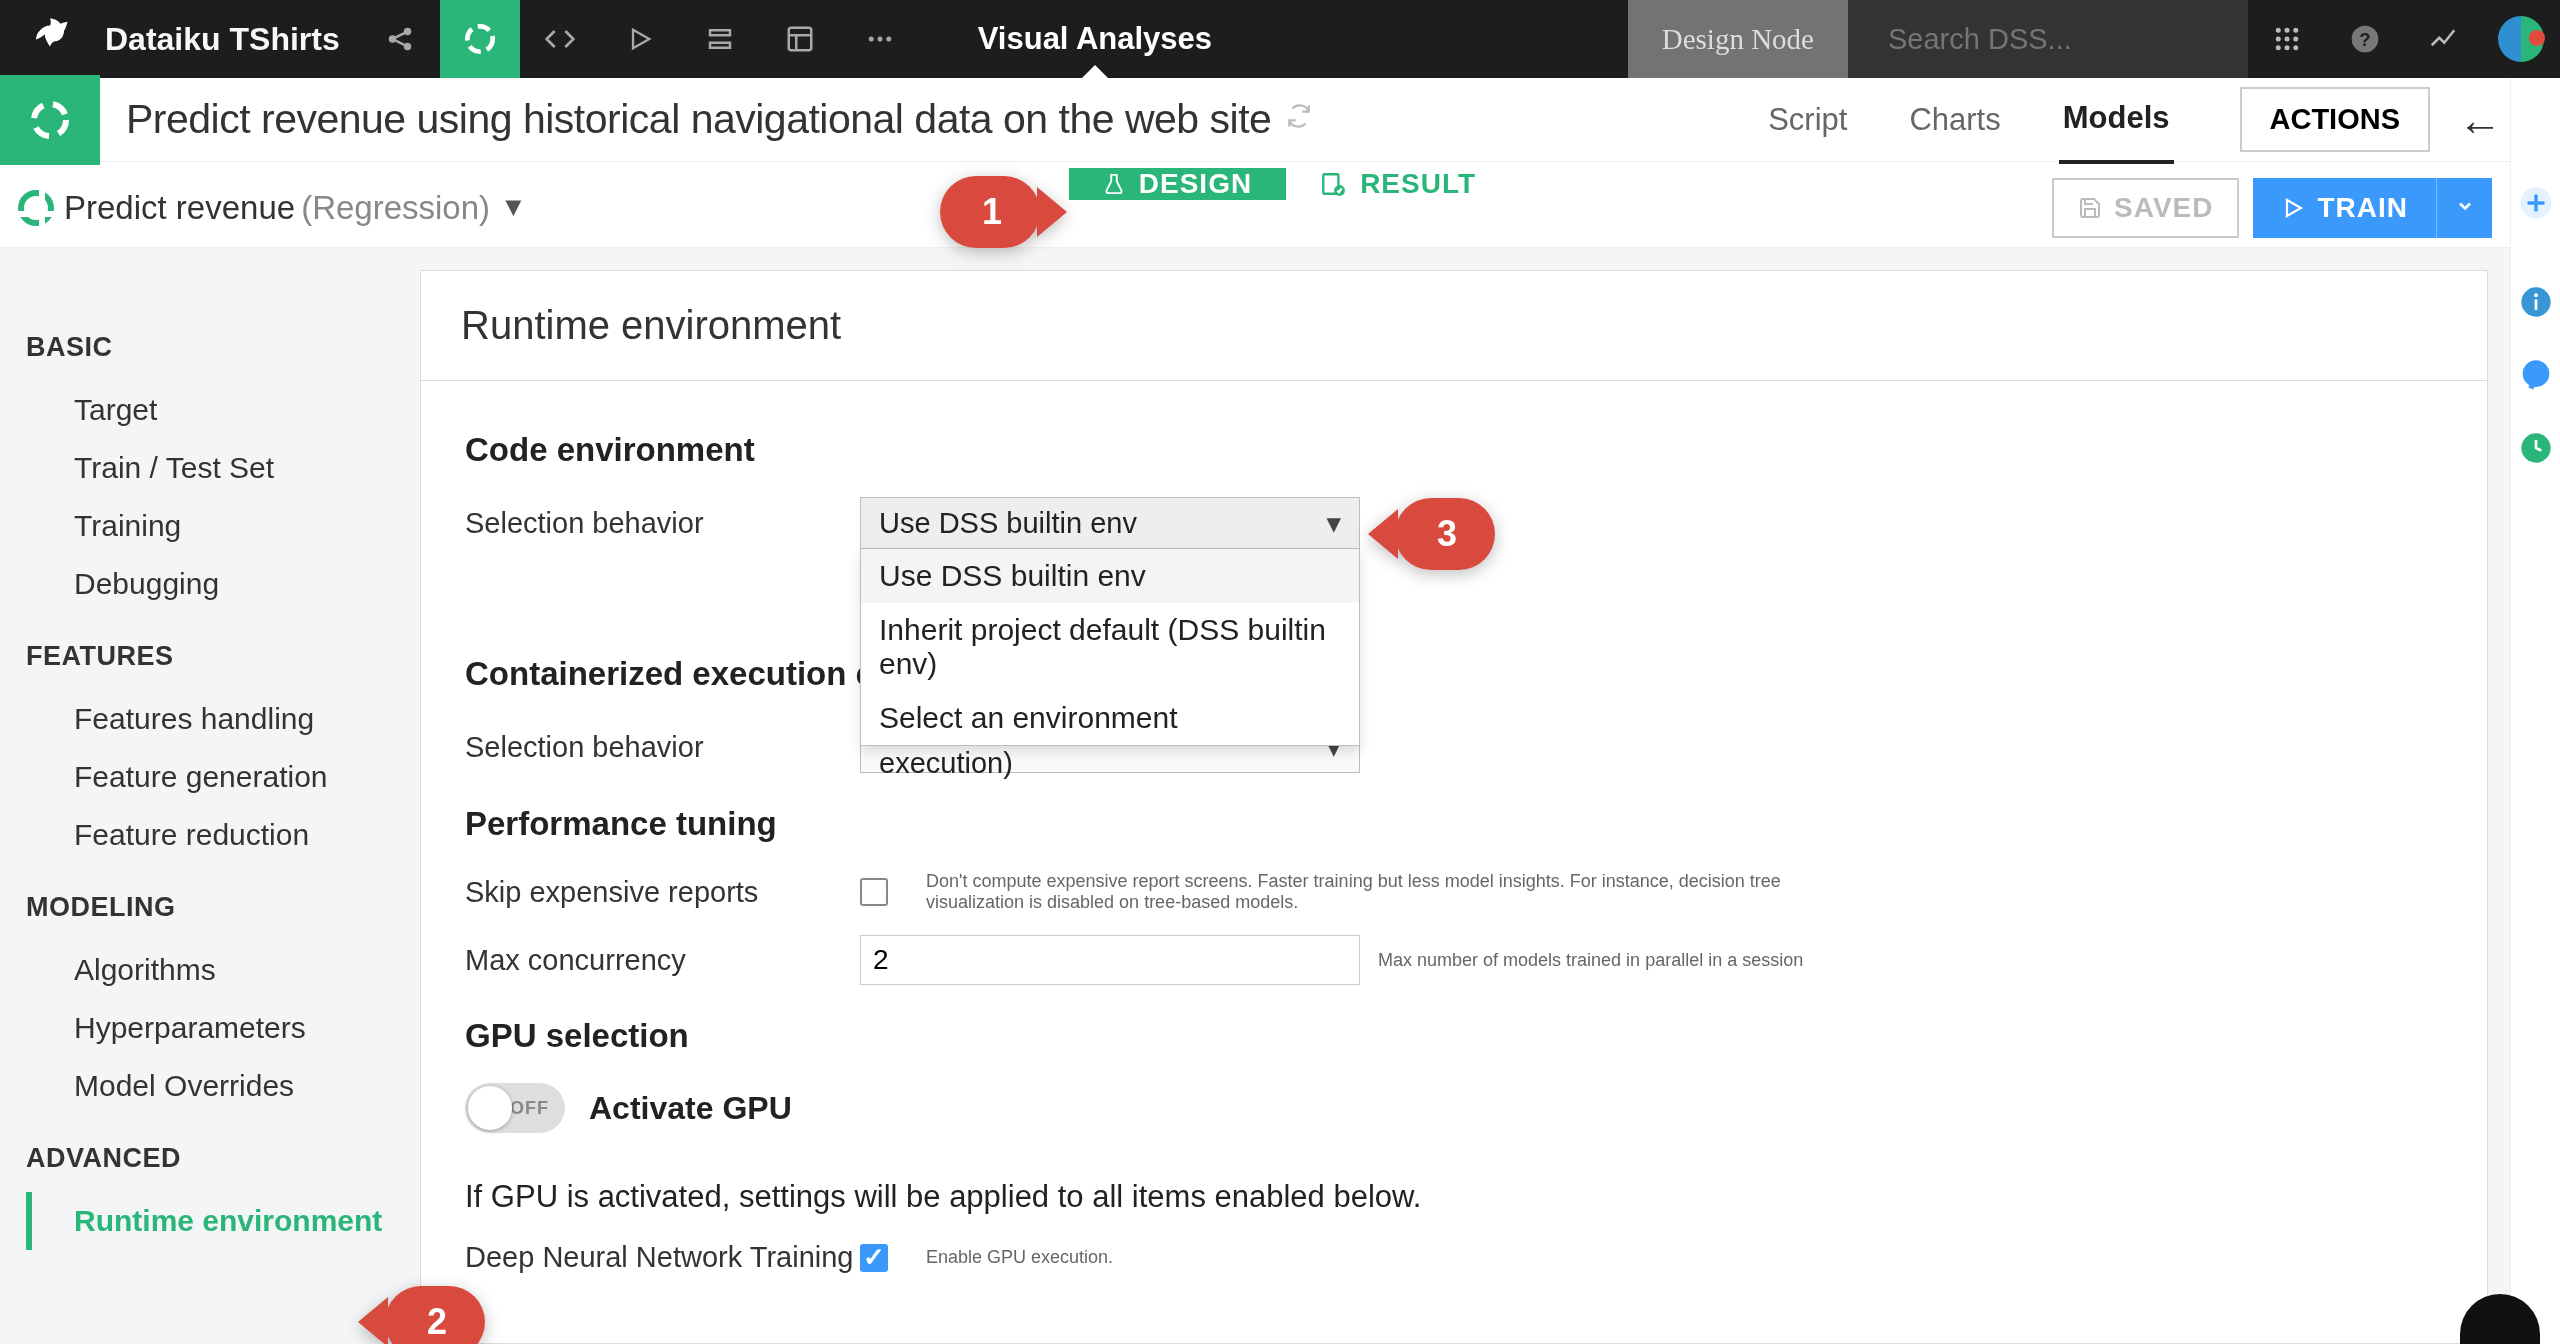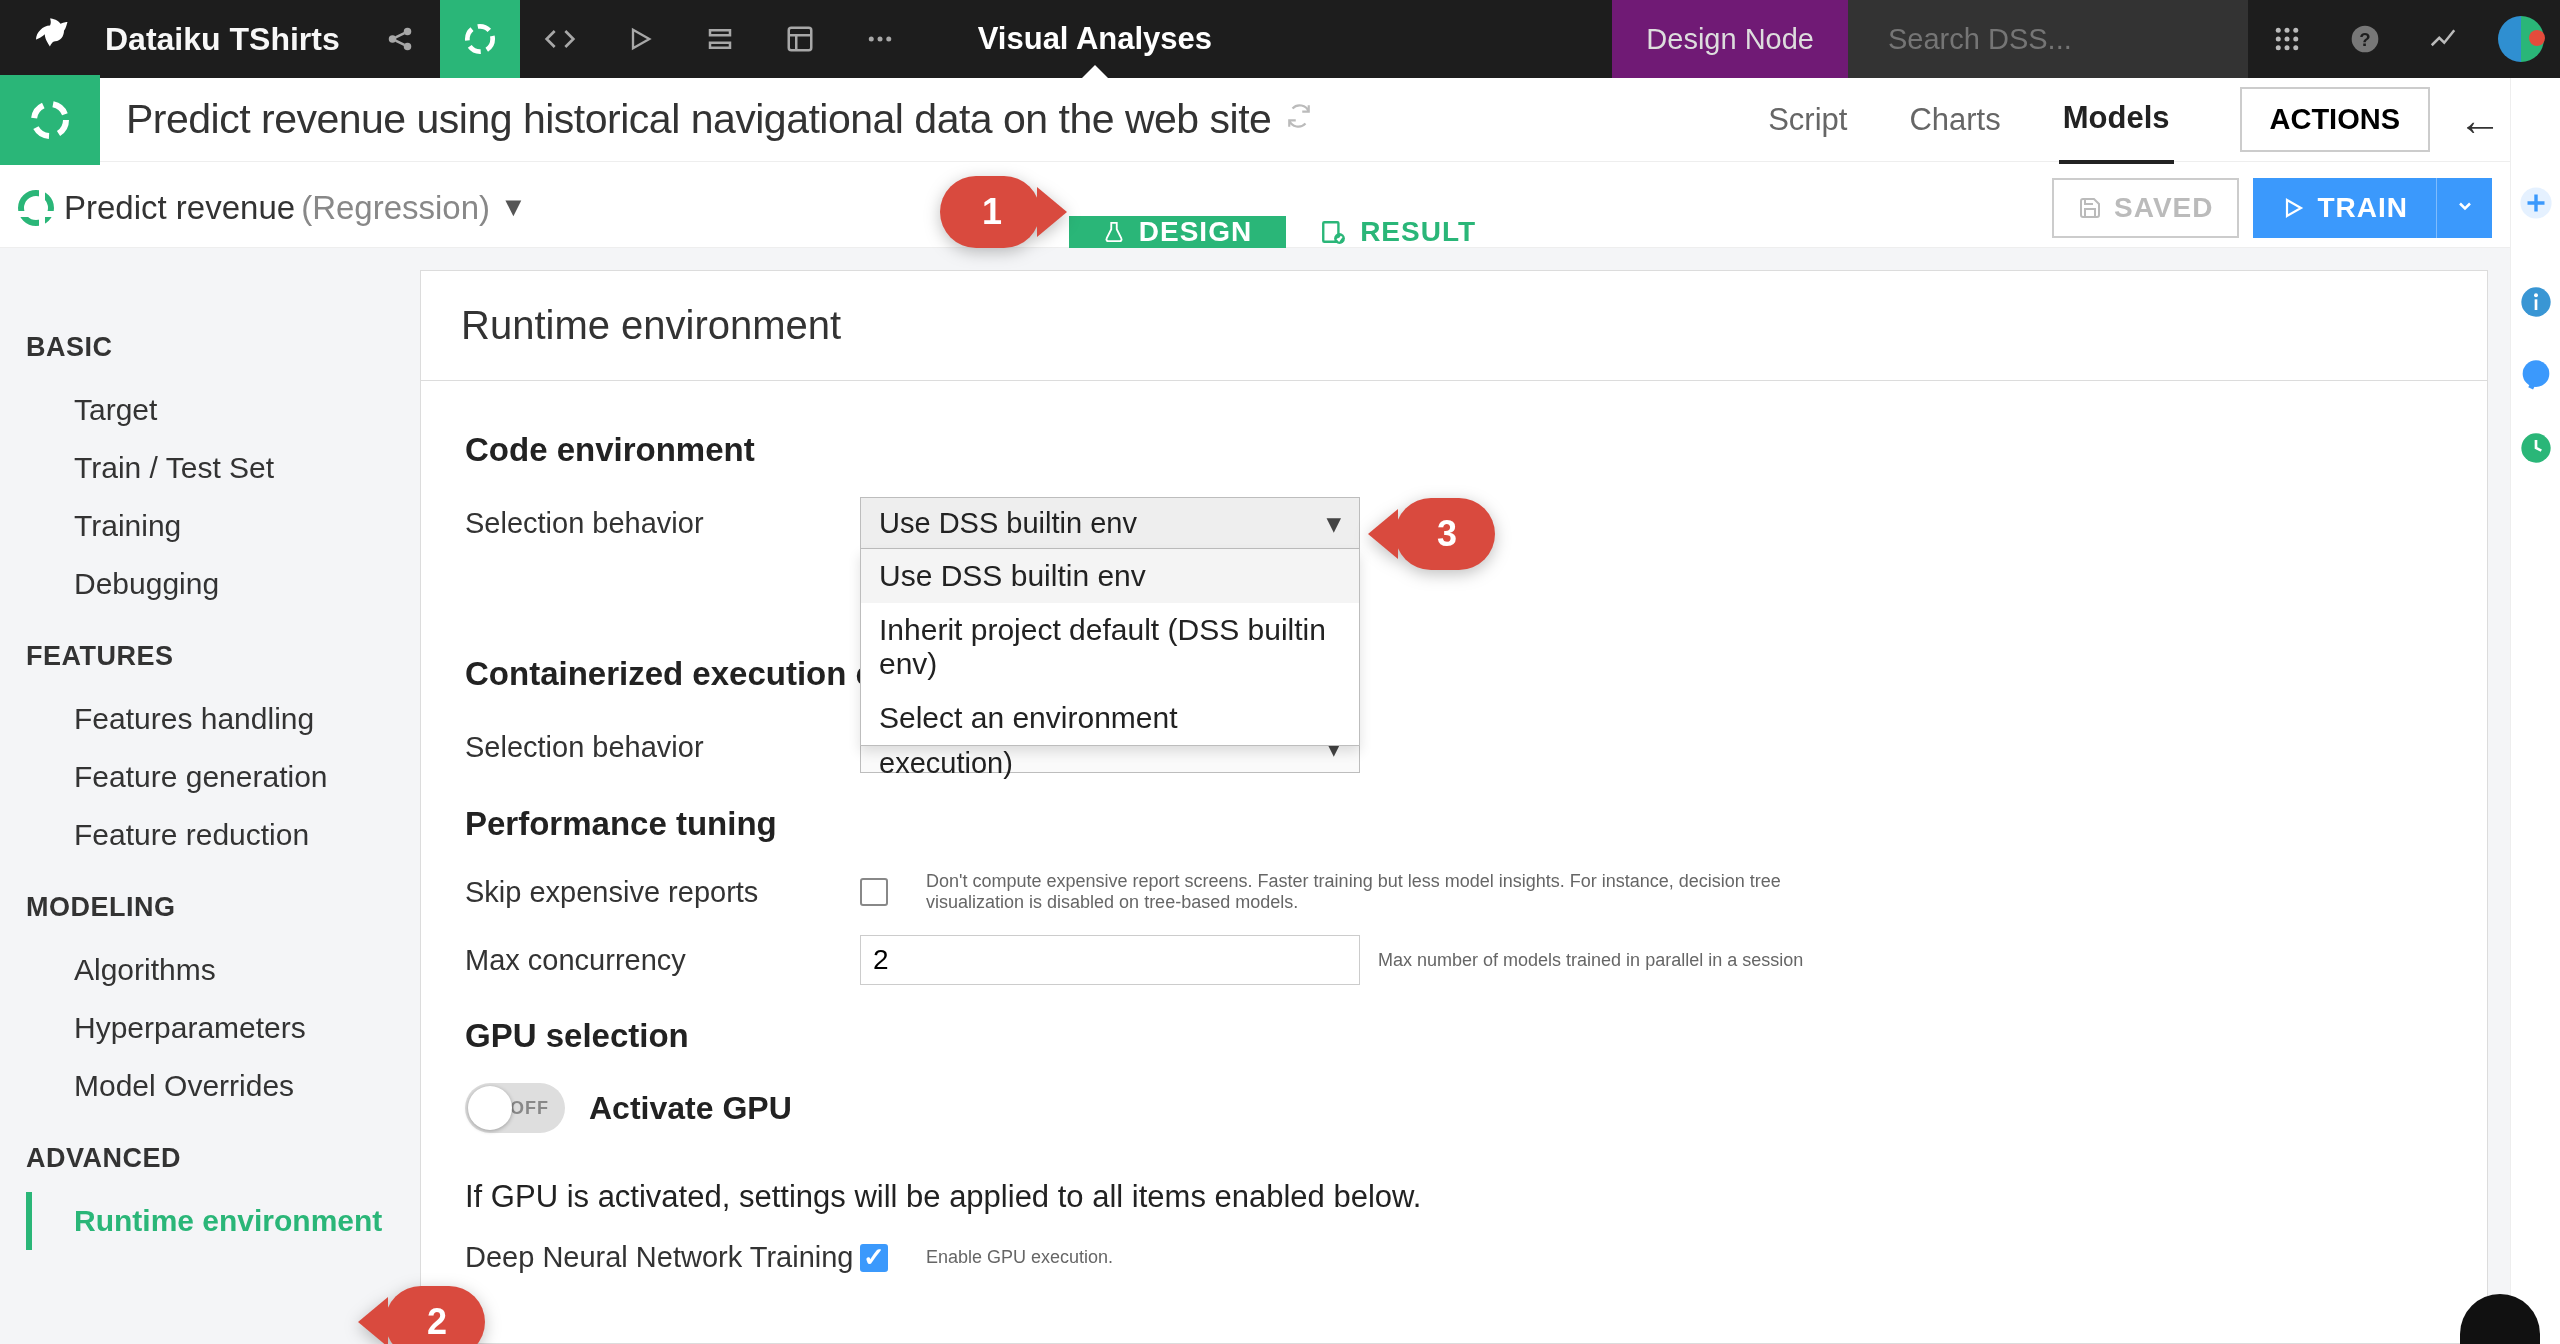--- a/index.html
+++ b/index.html
@@ -49,22 +49,22 @@
     position: relative;
   }
   .crumb-title::after {
     content: ""; position: absolute; left: 50%; bottom: -1px;
     transform: translateX(-50%);
     width: 0; height: 0; border-left: 14px solid transparent;
     border-right: 14px solid transparent; border-bottom: 14px solid #fff;
   }
   .top-flex { flex: 1; }
   .design-node {
-    background: #701a75; color: #ddd; font-size: 29px;
-    display: flex; align-items: center; padding: 0 34px;
+    background: #737373; color: #ddd; font-size: 29px;
+    display: flex; align-items: center; padding: 0 34px; font-family: Liberation Serif, serif;
   }
   .search-box {
     background: #333; display: flex; align-items: center; padding: 0 22px;
     width: 400px; color: #888;
   }
   .search-box input {
     background: transparent; border: none; outline: none;
     color: #ccc; font-size: 29px; padding-left: 18px; flex: 1;
   }
   .top-right-icons { display: flex; align-items: center; }
@@ -114,21 +114,21 @@
   }
   .subbar .ring::before, .subbar .ring::after {
     content: ""; position: absolute; background: #fff;
   }
   .subbar .ring::before { width: 6px; height: 40px; left: 15px; top: -8px; }
   .subbar .ring::after { width: 40px; height: 6px; top: 15px; left: -8px; }
   .model-name { font-size: 33px; font-weight: 500; color: #333; }
   .model-type { color: #888; font-weight: 400; margin-left: 6px; }
   .caret-down { margin-left: 10px; color: #555; }
   .subbar .flex { flex: 1; }
-  .design-result { display: flex; align-items: flex-end; height: 80px; margin: 0 4px; position: relative; }
+  .design-result { display: flex; align-items: flex-start; height: 80px; margin: 0 4px; position: relative; }
   .dr-btn { display: flex; align-items: center; gap: 14px; padding: 0 34px; font-weight: 700; font-size: 28px; cursor: pointer; letter-spacing: 1px; }
   .dr-btn.design { background: var(--green); color: #fff; }
   .dr-btn.result { color: var(--green); }
   .callout {
     position: absolute; height: 72px; border-radius: 36px;
     background: var(--red); color: #fff; font-size: 36px; font-weight: 700;
     display: flex; align-items: center; justify-content: center;
     padding: 0 26px 0 30px;
     filter: drop-shadow(0 4px 8px rgba(0,0,0,0.25));
   }

